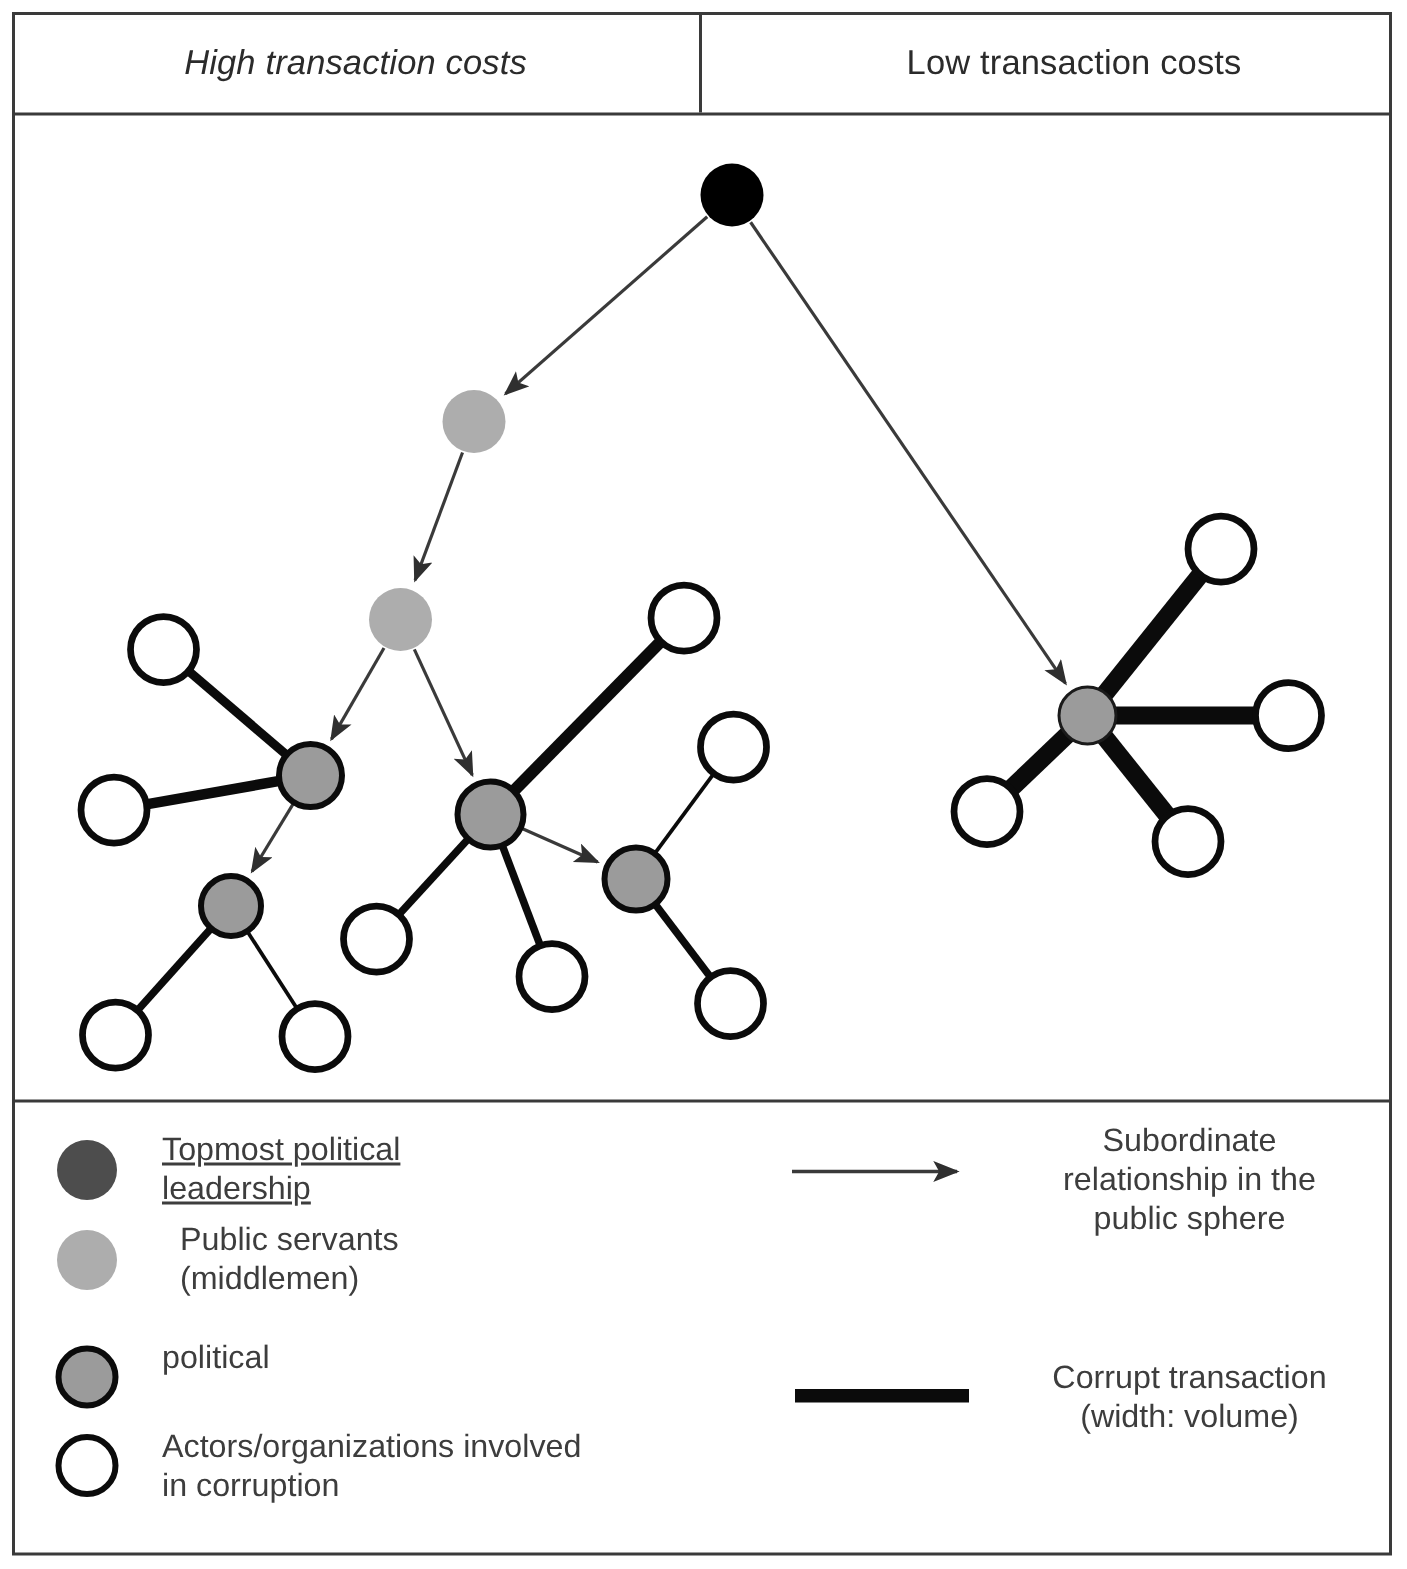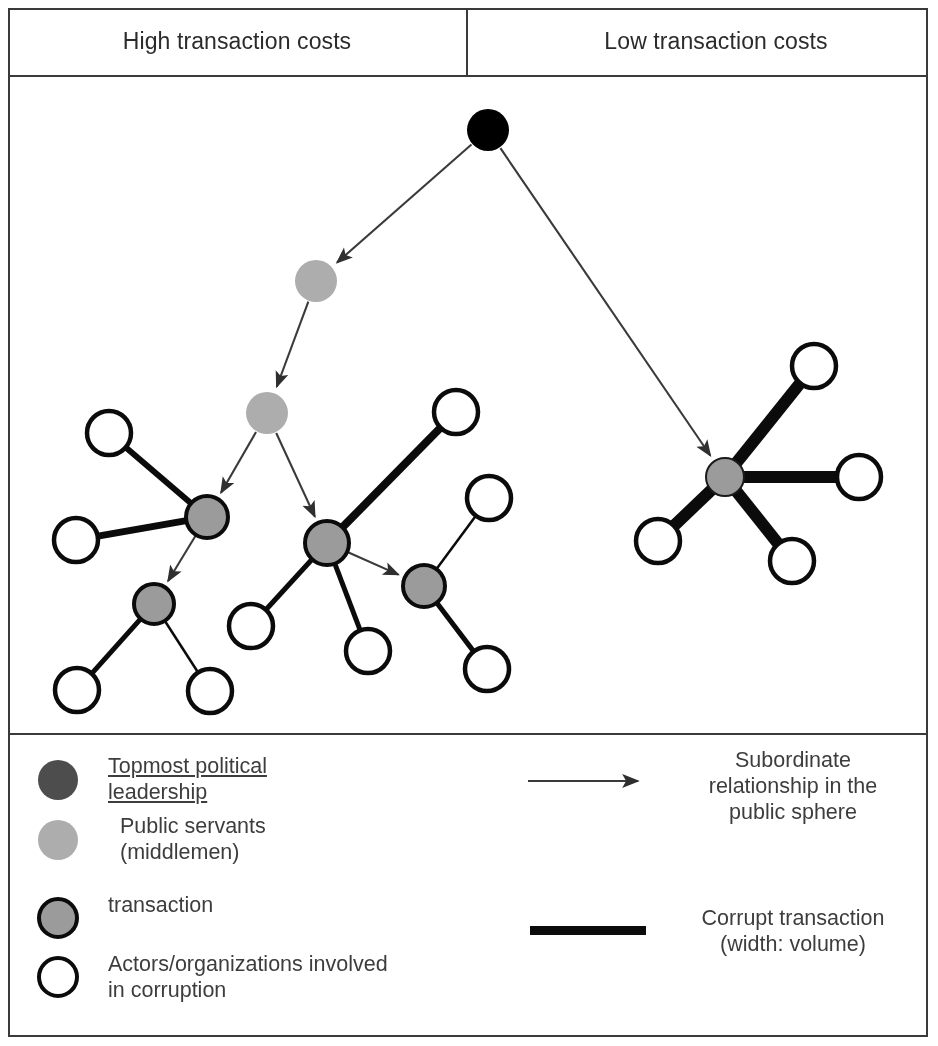--- a/index.html
+++ b/index.html
@@ -41,21 +41,21 @@
   }
   .header-cell {
     display: flex;
     align-items: center;
     justify-content: center;
     box-sizing: border-box;
     font-size: 23px;
     color: #2b2b2b;
     letter-spacing: 0.1px;
   }
-  .header-cell.left  { width: 460px; border-right: 2px solid #3a3a3a; }
+  .header-cell.left  { width: 460px; border-right: 2px solid #3a3a3a; font-style: italic; }
   .header-cell.right { width: 460px; padding-left: 36px; }
 
   
   .canvas {
     position: absolute;
     left: 8px;
     top: 77px;
     width: 920px;
     height: 658px;
     box-sizing: border-box;
@@ -190,21 +190,21 @@
       </div>
 
       <div class="lg-marker" style="left:30px; top:85px; width:40px; height:40px; background:#adadad;"></div>
       <div class="lg-text" style="left:100px; top:78px; width:340px;margin-left:12px;">
         <div>Public servants</div>
         <div>(middlemen)</div>
       </div>
 
       <div class="lg-marker" style="left:29px; top:162px; width:42px; height:42px; background:#9b9b9b; border:4px solid #0b0b0b;"></div>
       <div class="lg-text" style="left:100px; top:157px; width:350px;">
-        <div>transaction</div>
+        <div>political</div>
       </div>
 
       <div class="lg-marker" style="left:29px; top:221px; width:42px; height:42px; background:#ffffff; border:4px solid #0b0b0b;"></div>
       <div class="lg-text" style="left:100px; top:216px; width:350px;">
         <div>Actors/organizations involved</div>
         <div>in corruption</div>
       </div>
     </div>
 
     <div class="legend-right">

